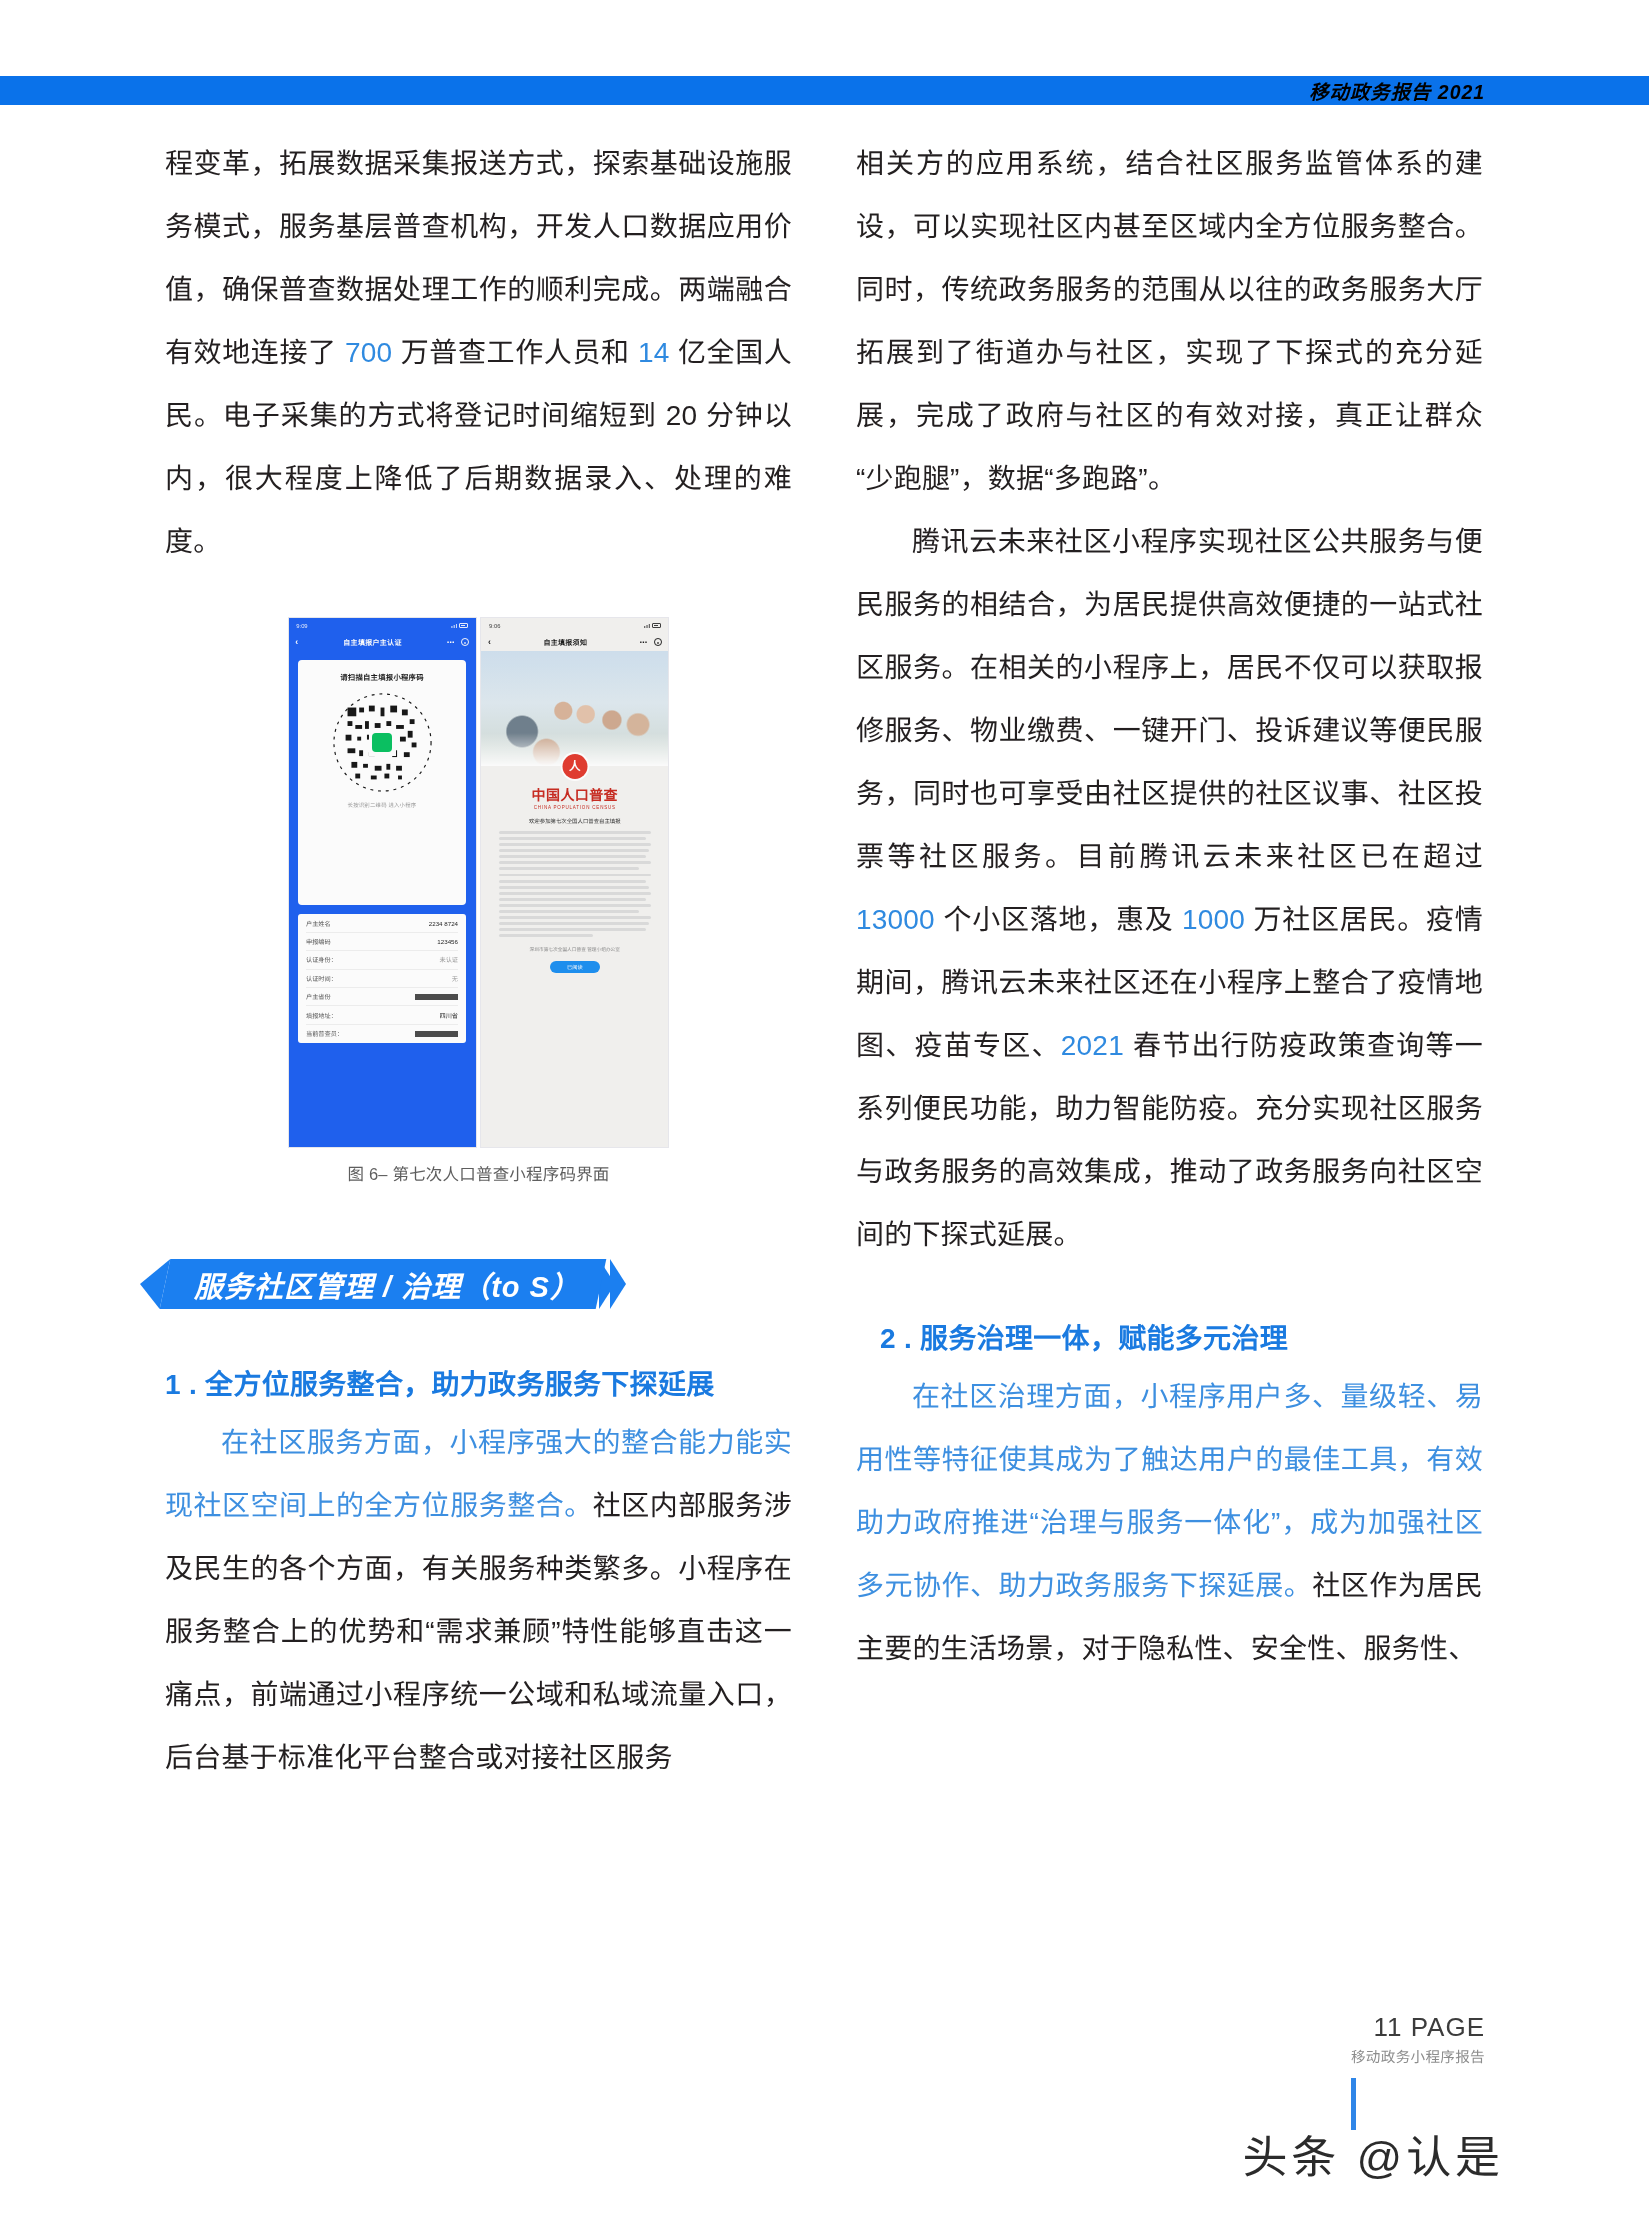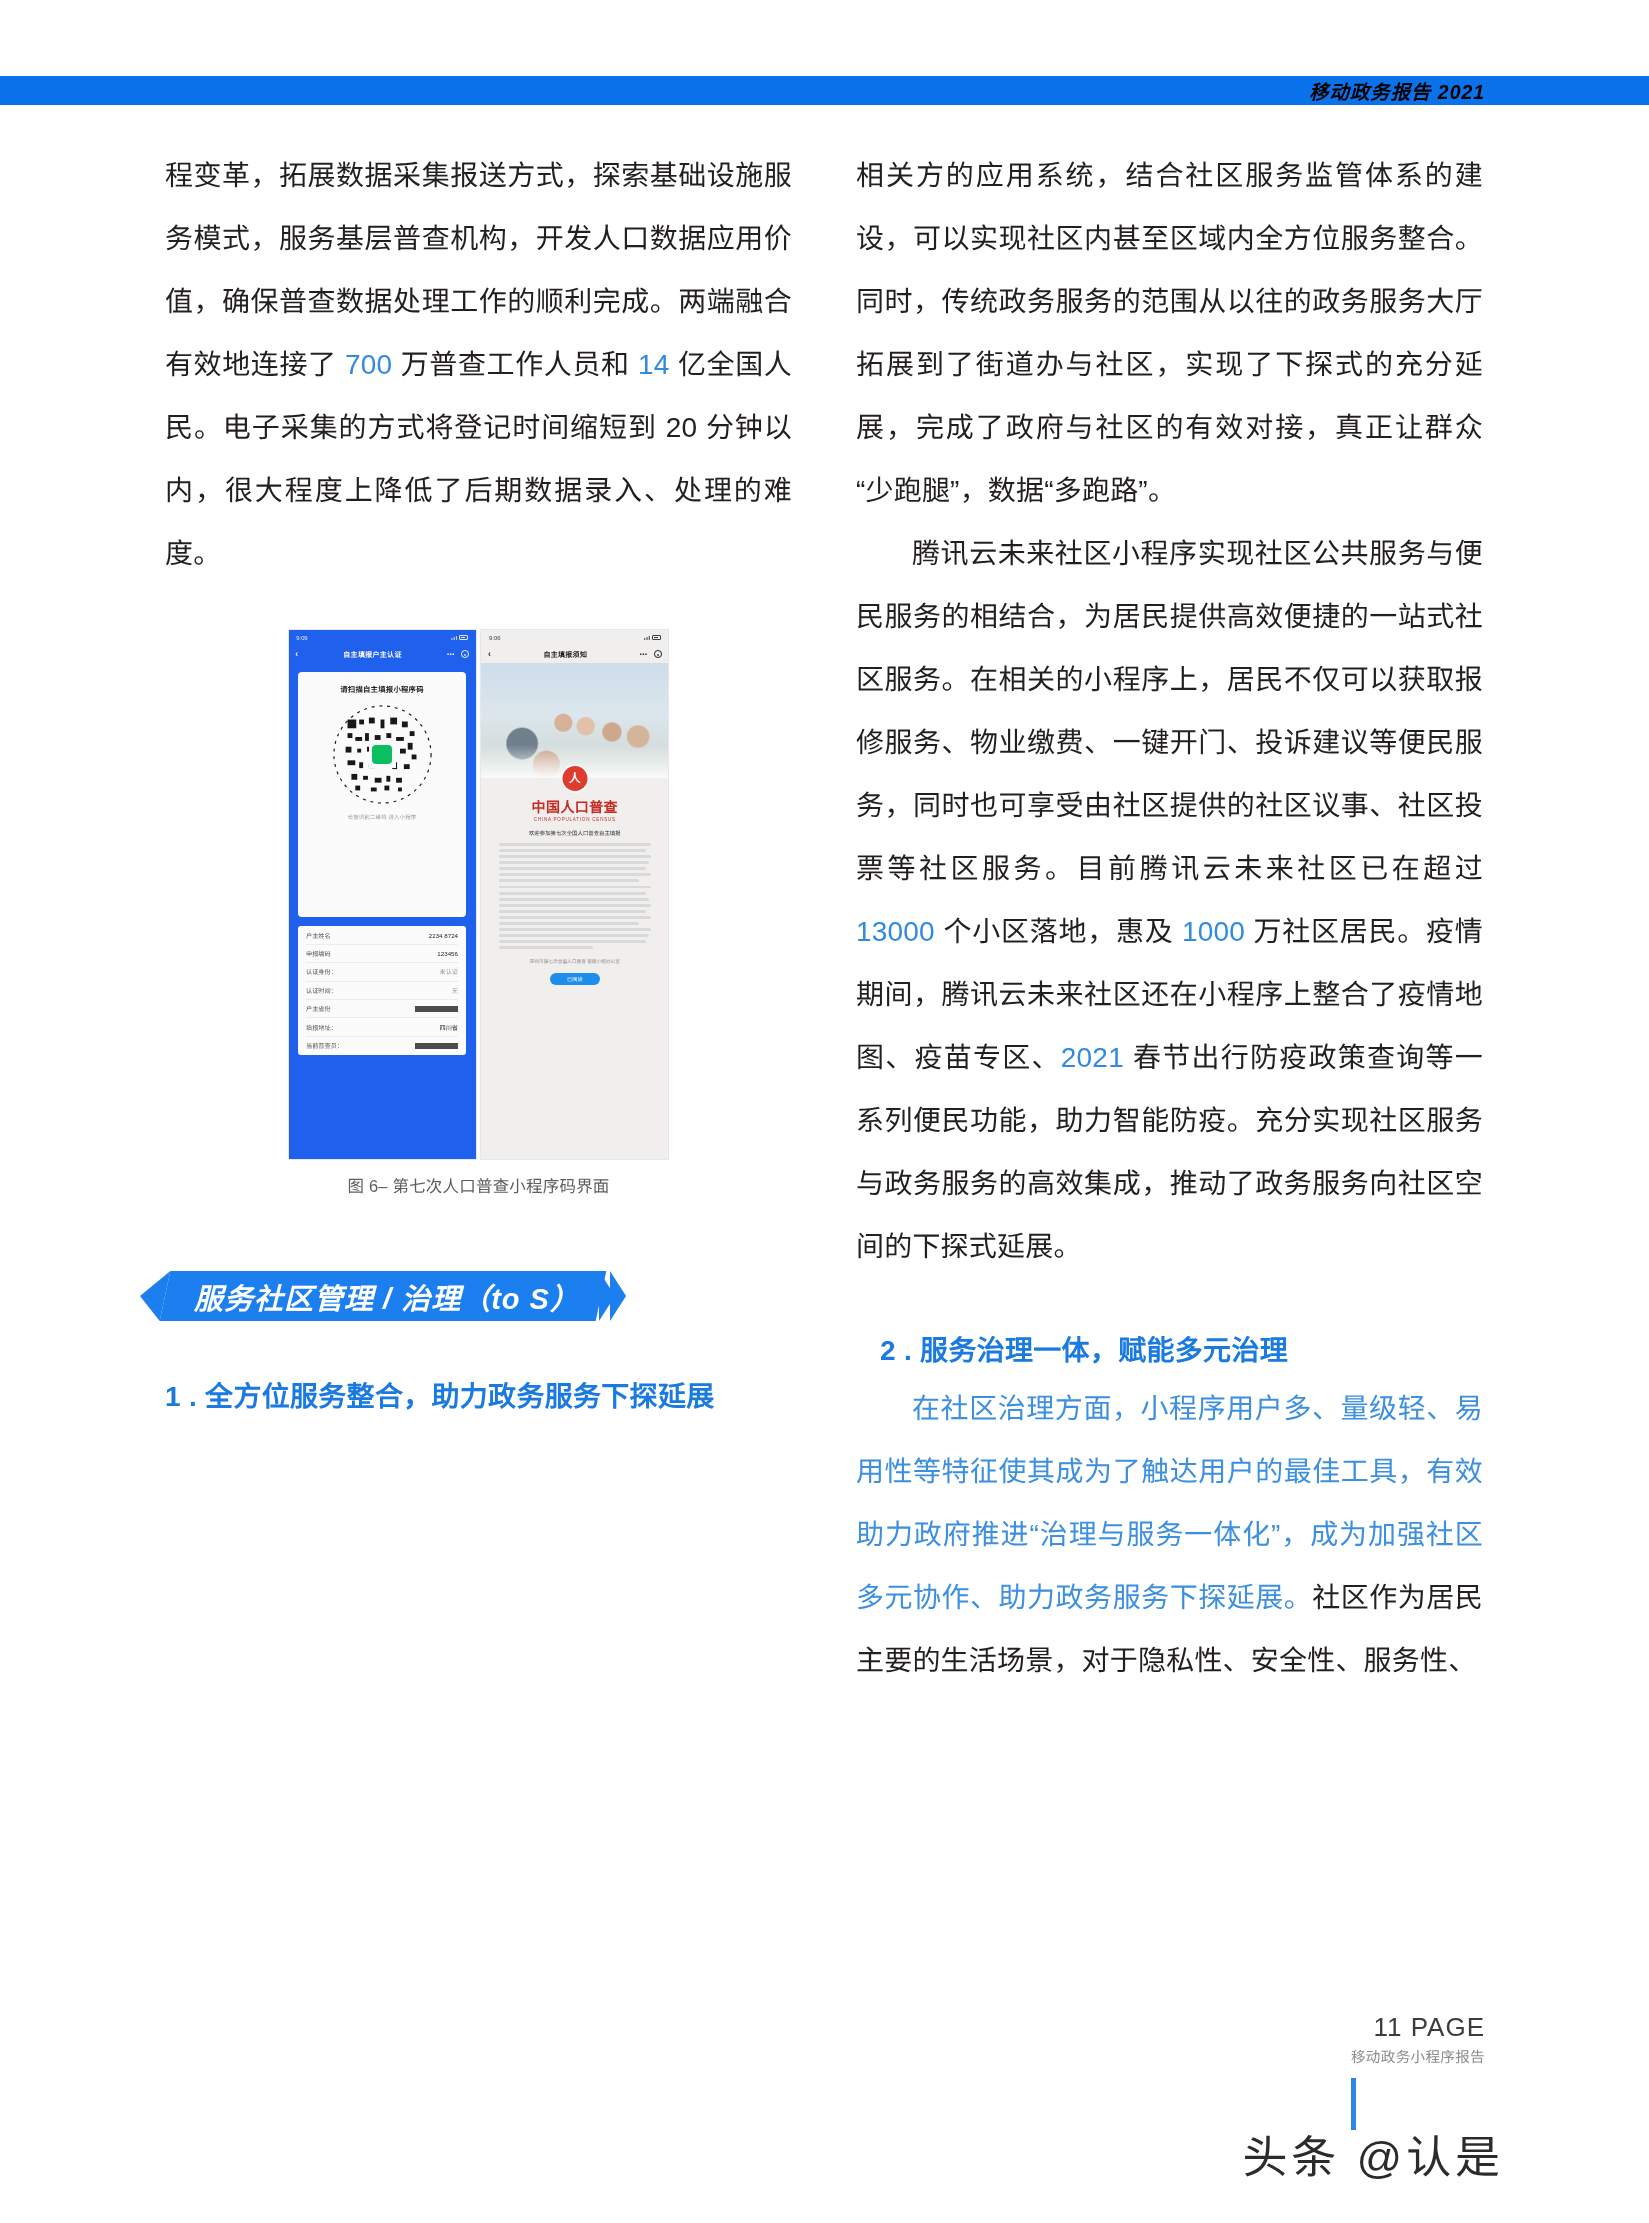--- a/index.html
+++ b/index.html
@@ -21,21 +21,21 @@
   }
   .page-header .title{
     color:#000000; font-style:italic; font-weight:600;
     font-size:19.4px; letter-spacing:1px; margin-right:165px;
     white-space:nowrap;
   }
 
   
   .columns{
     position:absolute; left:0; top:105px; width:1650px;
-    display:flex; gap:64px; padding:16px 165px;
+    display:flex; gap:64px; padding:4px 165px;
   }
   .col{ width:627px; }
 
   
   p.body{
     margin:0 0 0 0;
     font-size:28px;
     line-height:63px;
     color:#231f20;
     text-align:justify;
@@ -361,20 +361,21 @@
         <span class="btxt">服务社区管理 / 治理（to S）</span>
       </div>
       <span class="chev">
           <i></i>
           <i class="b"></i>
         </span>
     </div>
 
     <h3 class="sub">1 . 全方位服务整合，助力政务服务下探延展</h3>
 
+    <p class="body indent after-sub"><span class="blue-run">在社区服务方面，小程序强大的整合能力能实现社区空间上的全方位服务整合。</span><span>社区内部服务涉及民生的各个方面，有关服务种类繁多。小程序在服务整合上的优势和“需求兼顾”特性能够直击这一痛点，前端通过小程序统一公域和私域流量入口，后台基于标准化平台整合或对接社区服务</span></p>
   </div>
 
   <div class="col">
 
     <p class="body first">相关方的应用系统，结合社区服务监管体系的建设，可以实现社区内甚至区域内全方位服务整合。同时，传统政务服务的范围从以往的政务服务大厅拓展到了街道办与社区，实现了下探式的充分延展，完成了政府与社区的有效对接，真正让群众“少跑腿”，数据“多跑路”。</p>
 
     <p class="body indent"><span>腾讯云未来社区小程序实现社区公共服务与便民服务的相结合，为居民提供高效便捷的一站式社区服务。在相关的小程序上，居民不仅可以获取报修服务、物业缴费、一键开门、投诉建议等便民服务，同时也可享受由社区提供的社区议事、社区投票等社区服务。目前腾讯云未来社区已在超过 </span><span class="hl">13000</span><span> 个小区落地，惠及 </span><span class="hl">1000</span><span> 万社区居民。疫情期间，腾讯云未来社区还在小程序上整合了疫情地图、疫苗专区、</span><span class="hl">2021</span><span> 春节出行防疫政策查询等一系列便民功能，助力智能防疫。充分实现社区服务与政务服务的高效集成，推动了政务服务向社区空间的下探式延展。</span></p>
 
     <h3 class="sub tight">2 . 服务治理一体，赋能多元治理</h3>
 

